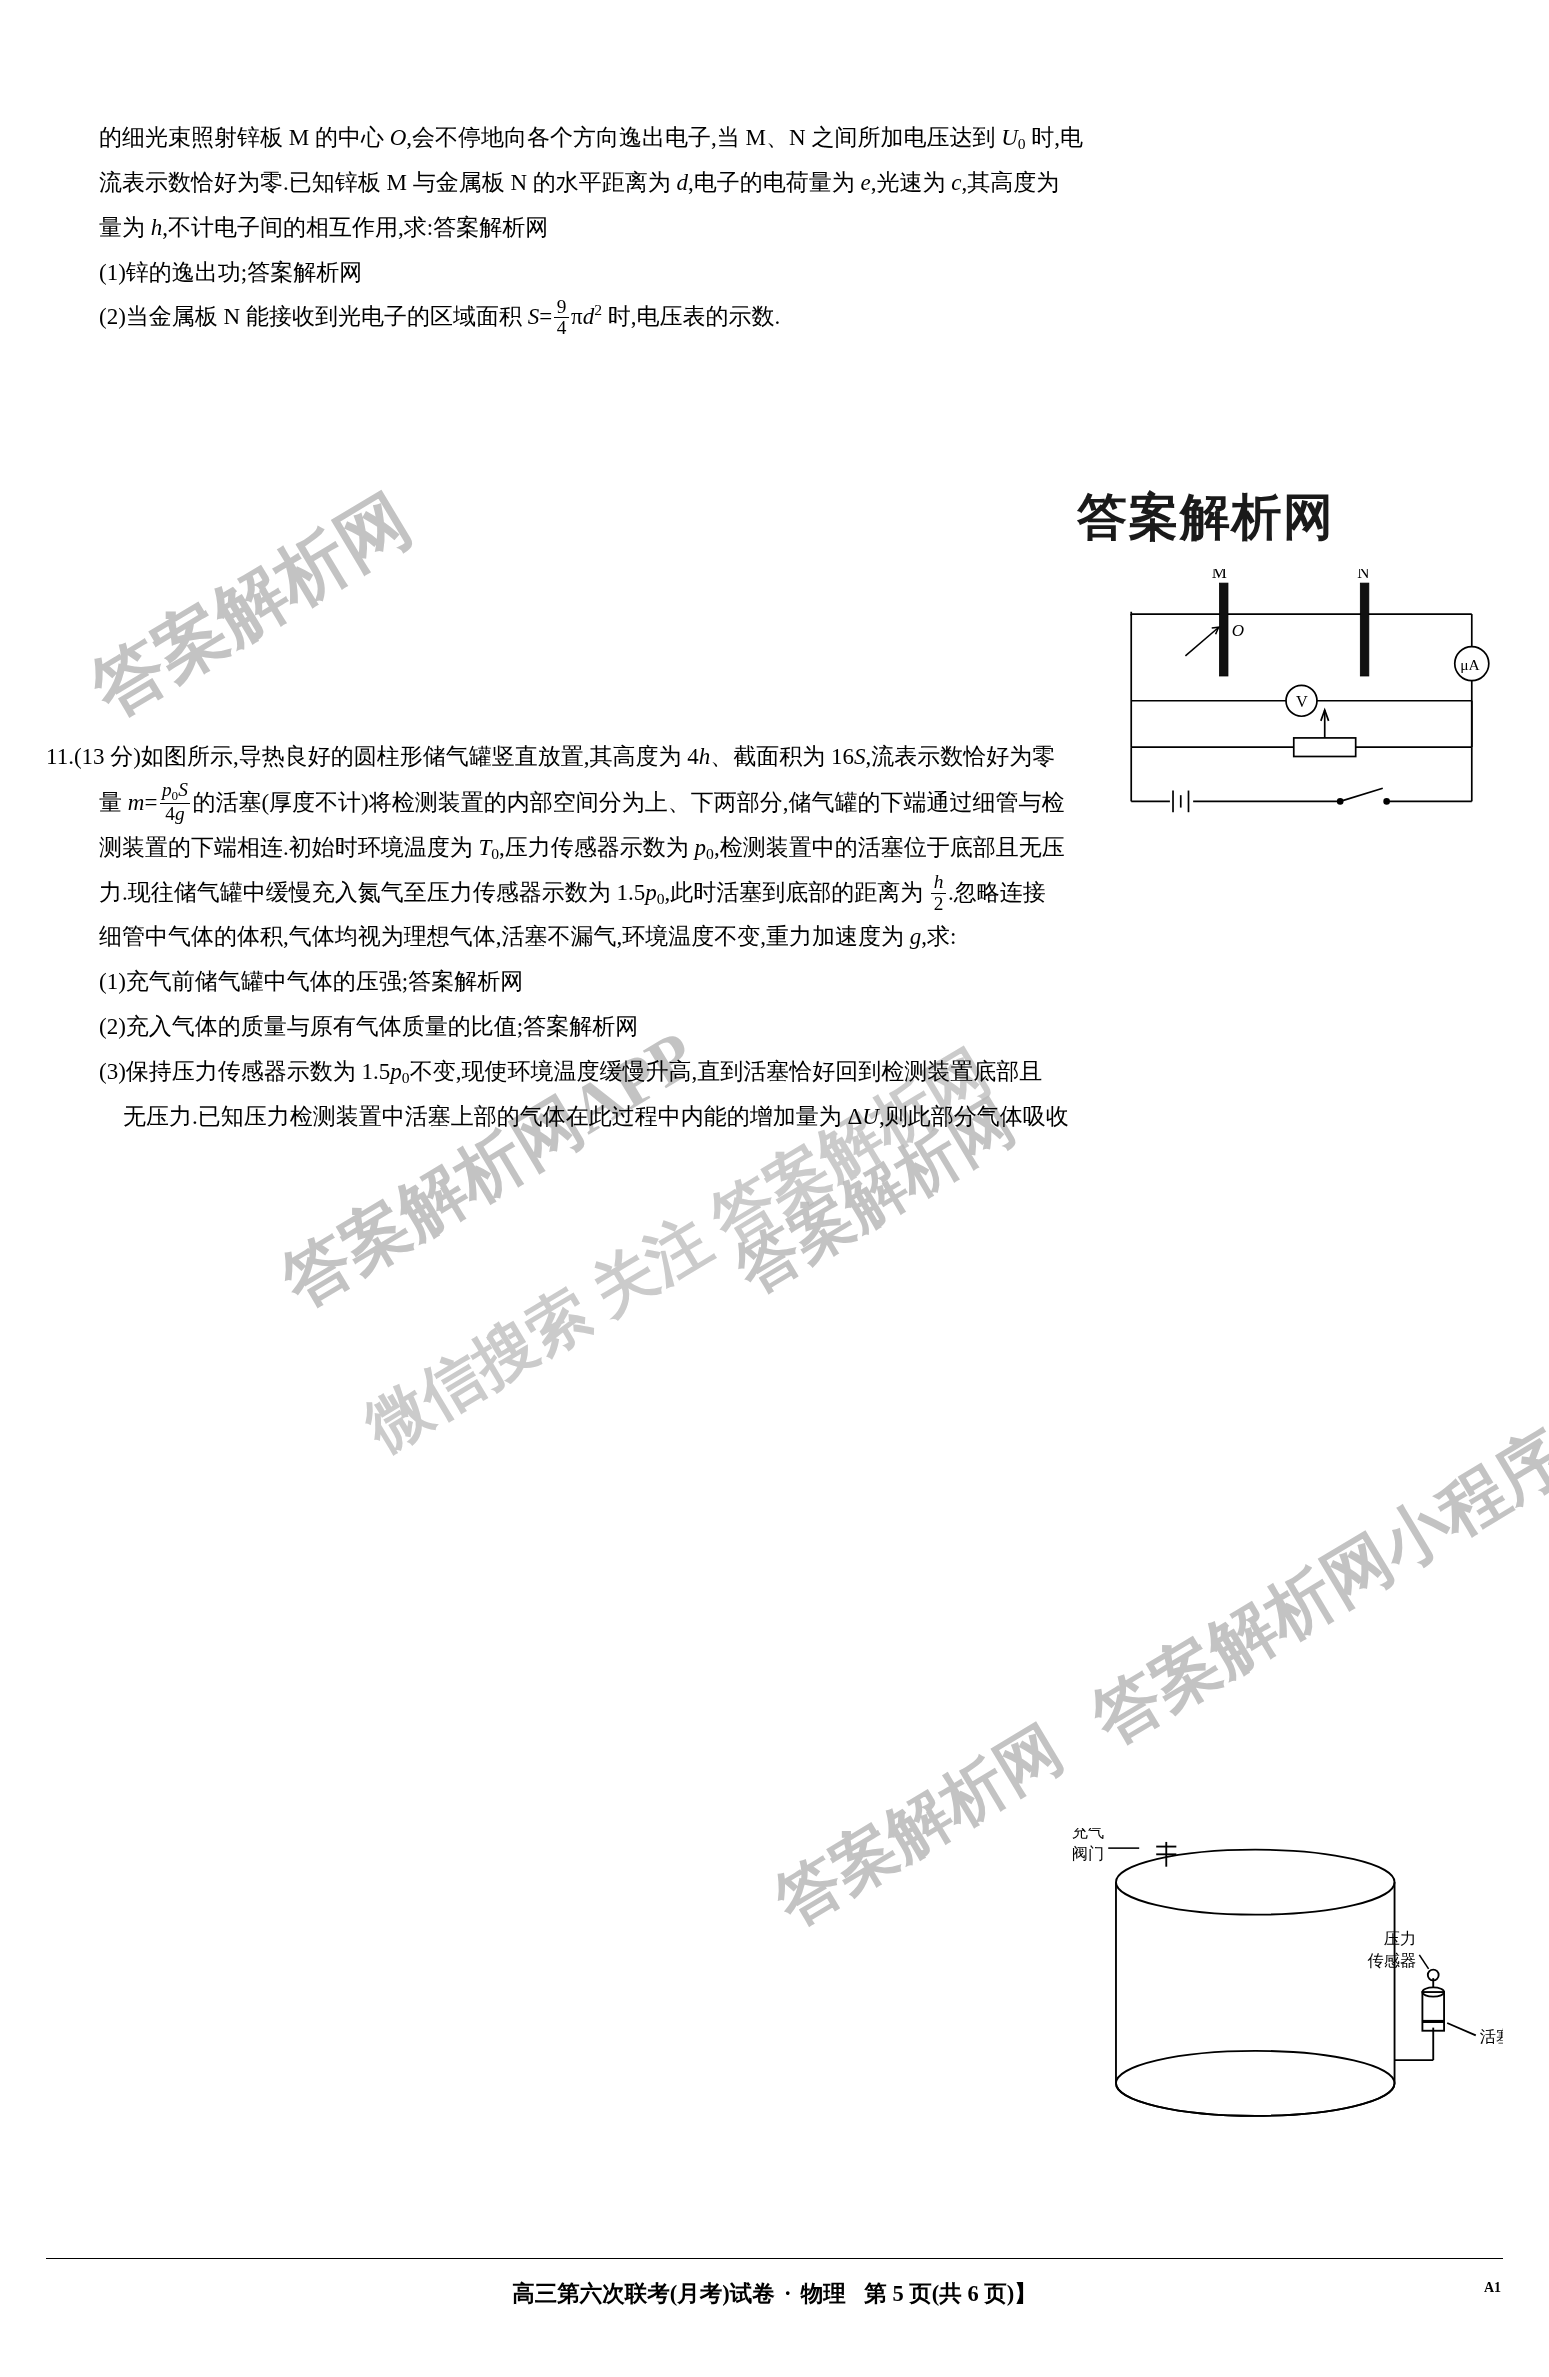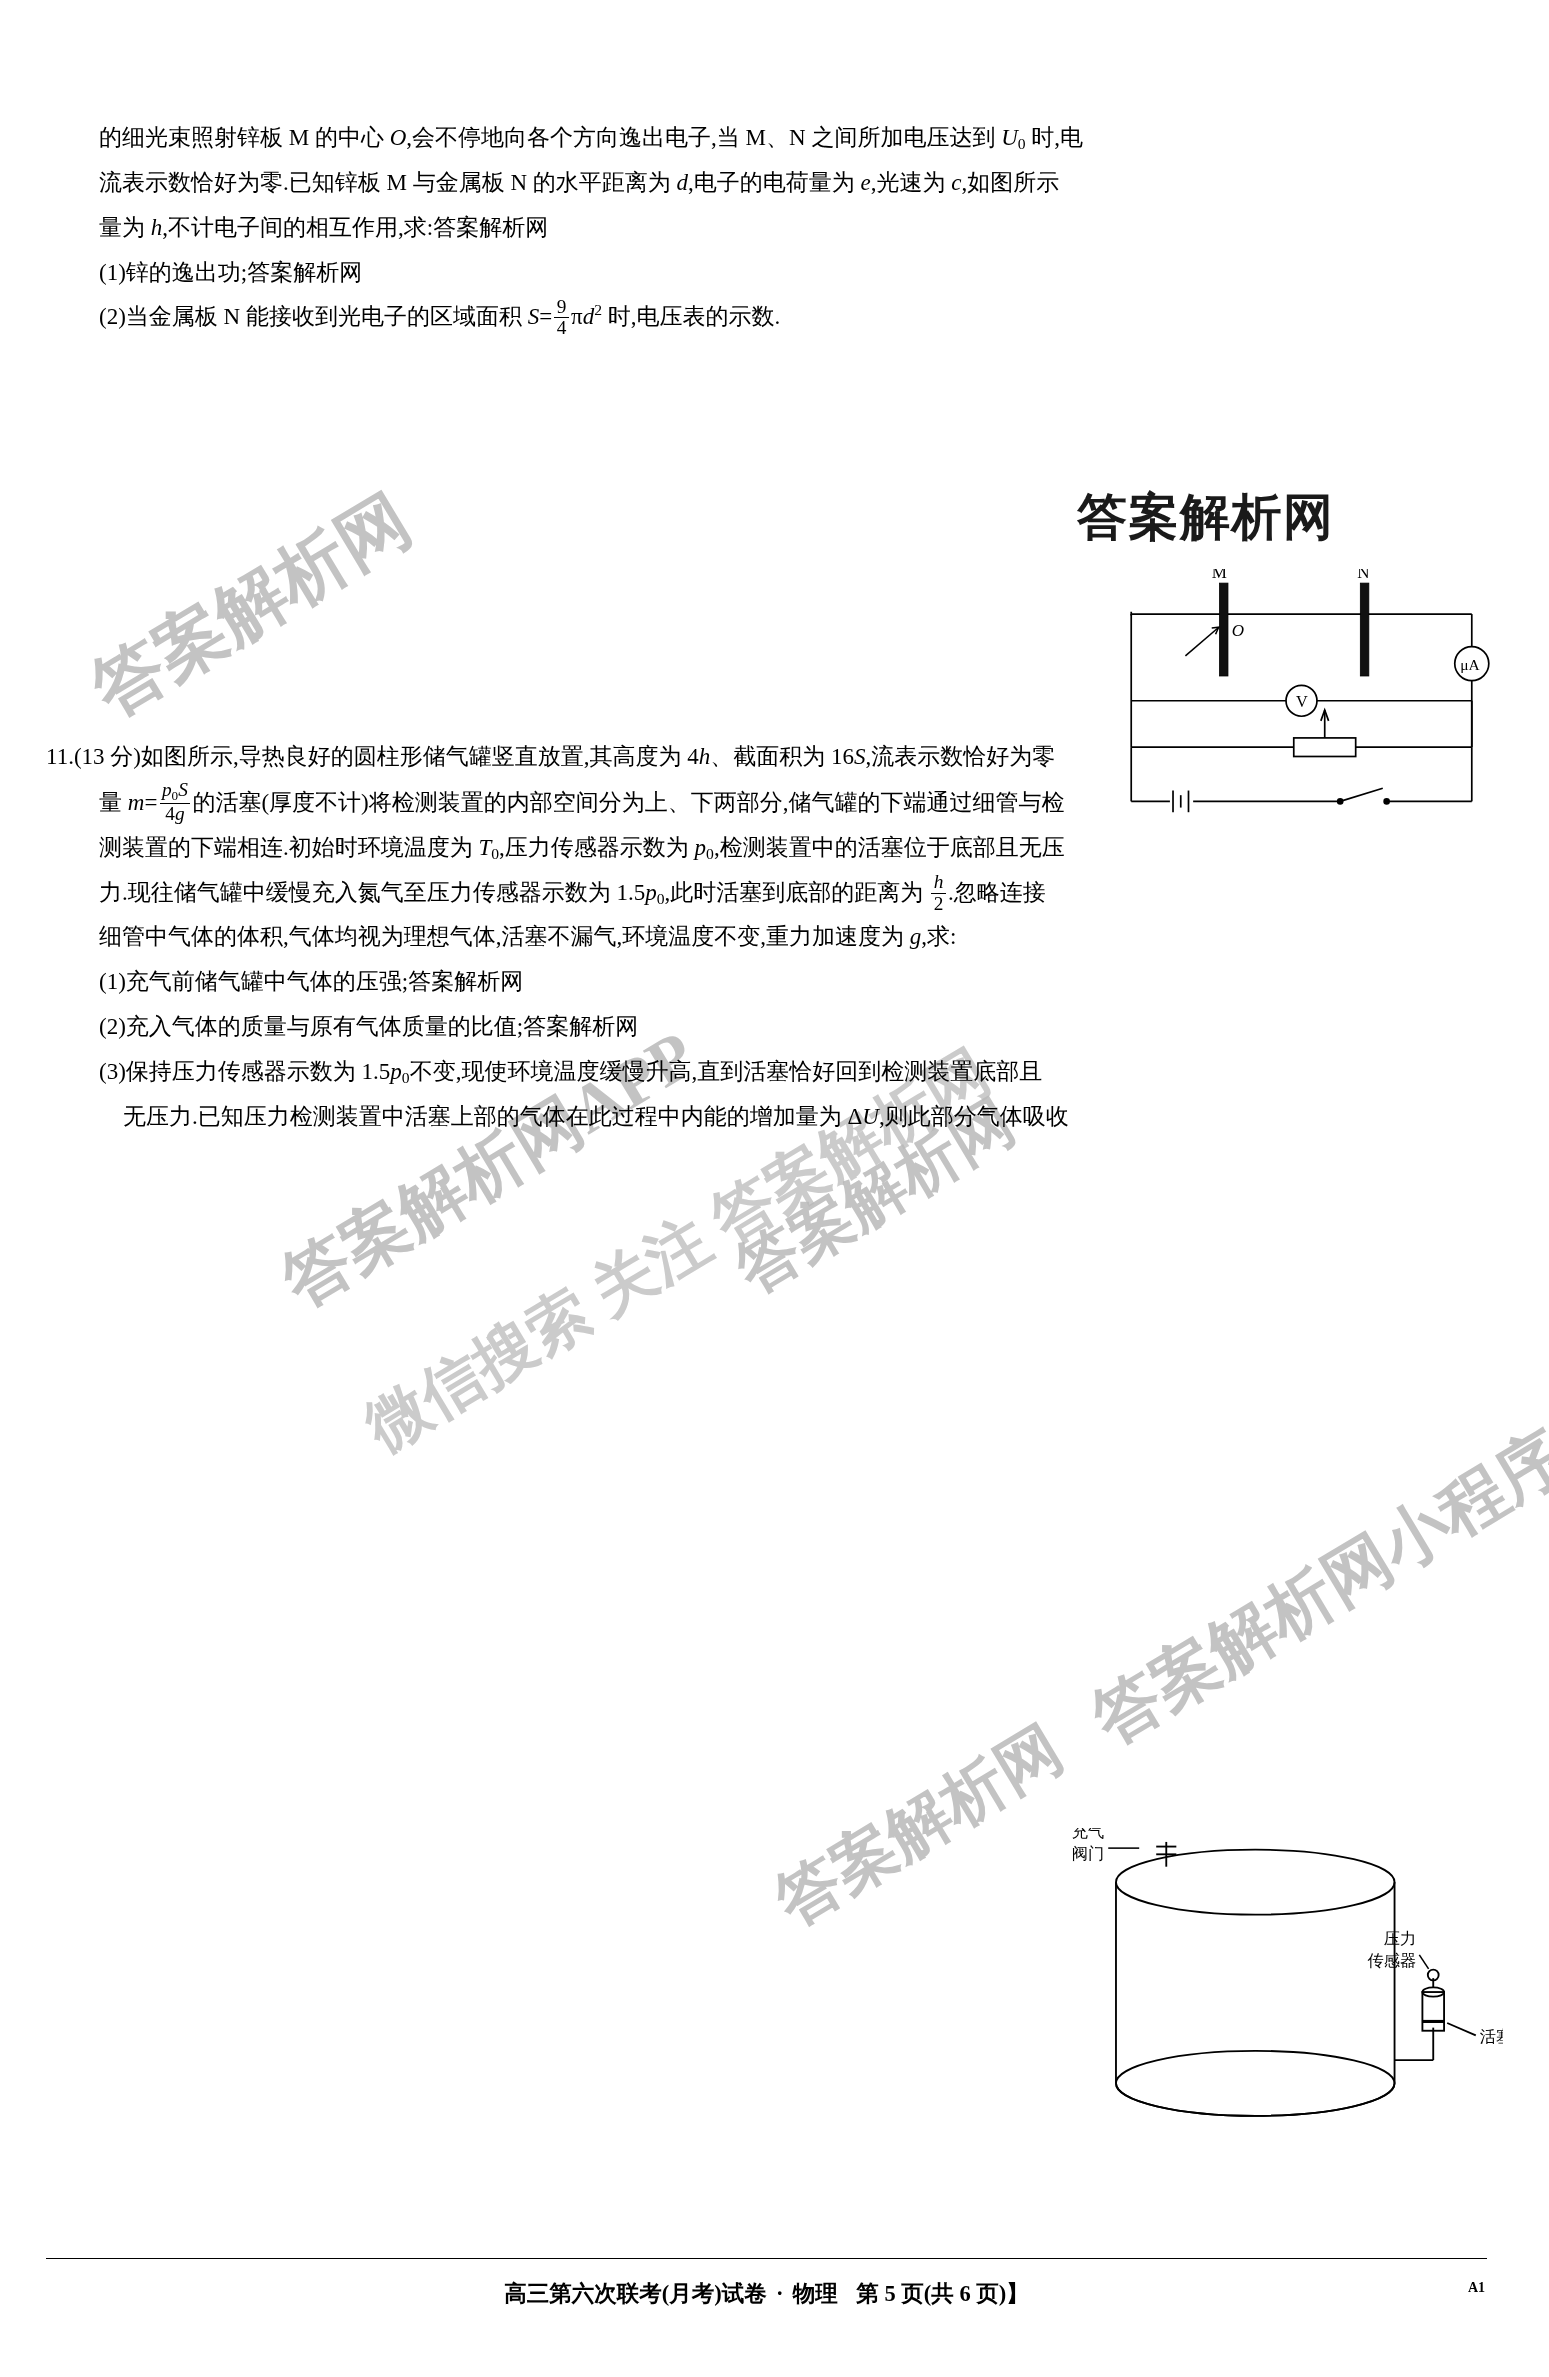--- a/index.html
+++ b/index.html
@@ -67,21 +67,21 @@
     left:1077px; top:484px;
     font-size:50px;
     font-weight:bold;
     color:#1a1a1a;
     letter-spacing:1.5px;
   }
   .figure1{ position:absolute; left:1108px; top:569px; width:387px; height:279px;}
   .figure2{ position:absolute; left:1023px; top:1828px; width:480px; height:325px;}
   .footer{
     position:absolute;
-    left:0; right:16px; bottom:68px;
+    left:0; right:0; bottom:68px;
     text-align:center;
     font-size:22.5px;
     font-weight:bold;
   }
   .footer .rule{
     position:absolute; left:46px; right:46px; top:-20px;
     border-top:1.5px solid #000;
   }
   .footer .a1{
     position:absolute; right:48px; top:1.5px; font-weight:bold; font-size:14px;
@@ -102,21 +102,21 @@
   <div class="wm wm-5">答案解析网小程序</div>
   <div class="wm wm-6">答案解析网</div>
 
   <div class="content">
 
     <div class="q q-block" id="q13">
       <p class="para indent">
         <span>的细光束照射锌板 M 的中心 </span><i class="v">O</i><span>,会不停地向各个方向逸出电子,当 M、N 之间所加电压达到 </span><i class="v">U</i><span class="sub">0</span><span> 时,电</span>
       </p>
       <p class="para indent">
-        <span>流表示数恰好为零.已知锌板 M 与金属板 N 的水平距离为 </span><i class="v">d</i><span>,电子的电荷量为 </span><i class="v">e</i><span>,光速为 </span><i class="v">c</i><span>,如图所示</span>
+        <span>流表示数恰好为零.已知锌板 M 与金属板 N 的水平距离为 </span><i class="v">d</i><span>,电子的电荷量为 </span><i class="v">e</i><span>,光速为 </span><i class="v">c</i><span>,其高度为</span>
       </p>
       <p class="para indent">
         <span>量为 </span><i class="v">h</i><span>,不计电子间的相互作用,求:</span><span>答案解析网</span>
       </p>
       <p class="para indent">
         <span>(1)锌的逸出功;</span><span>答案解析网</span>
       </p>
       <p class="para indent">
         <span>(2)当金属板 N 能接收到光电子的区域面积 </span><i class="v">S</i><span>=</span><span class="frac"><span class="n">9</span><span class="d">4</span></span><span>π</span><i class="v">d</i><span class="sup">2</span><span> 时,电压表的示数.</span>
       </p>

